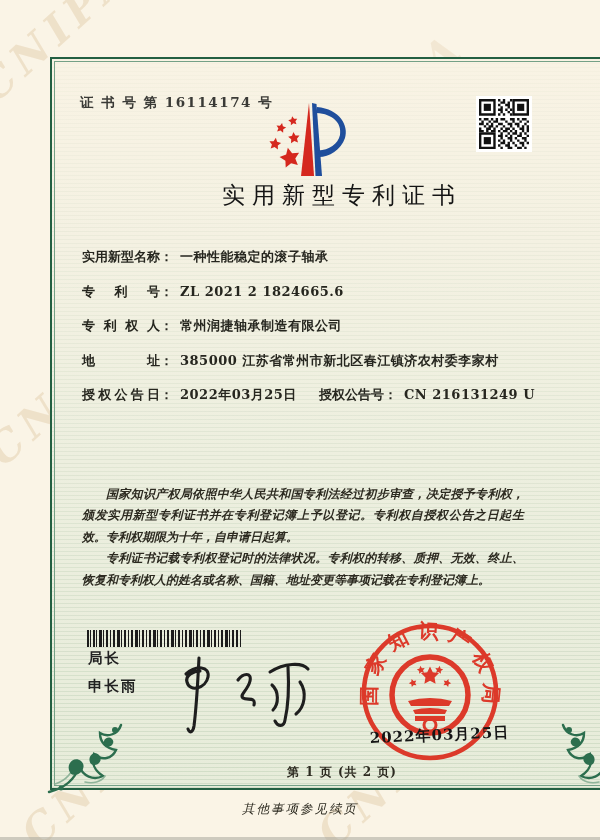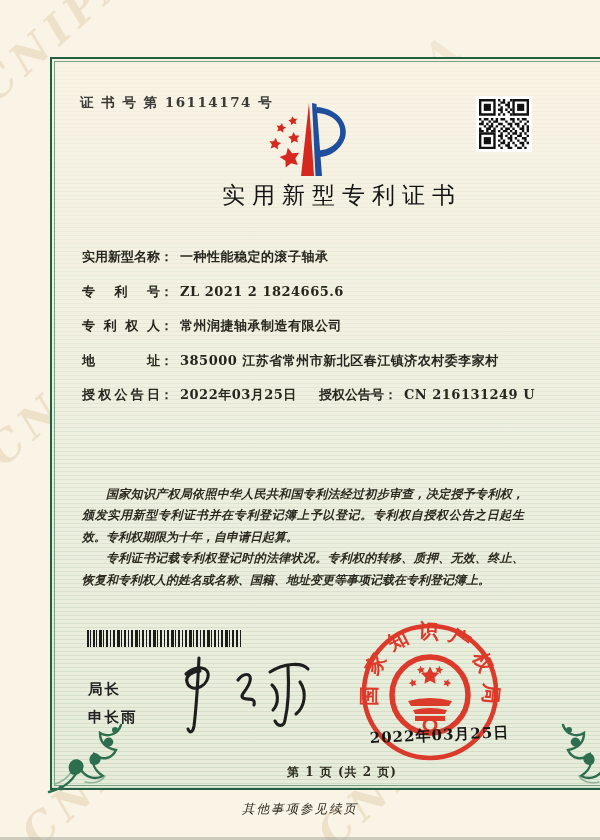--- a/index.html
+++ b/index.html
@@ -69,21 +69,21 @@
   .pair2{ position:absolute; left:237px; top:0; }
   
   .paras{
     position:absolute; left:30px; top:425px; width:442px; z-index:3;
     font-size:12px; line-height:21.4px; text-align:justify; color:#2c2a20;
     font-style:italic; font-weight:600;
   }
   .paras p{ text-indent:2em; }
   
   .barcode{ position:absolute; left:35px; top:571px; z-index:3; }
-  .director{ position:absolute; left:36px; top:616px; z-index:3;
+  .director{ position:absolute; left:36px; top:585px; z-index:3;
     font-family:"Liberation Sans","DejaVu Sans",sans-serif;
     font-size:14.5px; font-weight:600; line-height:28px; color:#222; letter-spacing:2px;}
   .signature{ position:absolute; left:90px; top:591px; width:185px; height:92px; z-index:3; }
   .seal{ position:absolute; left:303px; top:558px; width:150px; height:150px; z-index:4; opacity:.92; }
   .seal-date{
     position:absolute; left:300px; top:667px; width:175px; text-align:center; z-index:5;
     font-size:15px; font-weight:700; letter-spacing:1px; color:#161616;
     transform:rotate(-2.5deg);
   }
   .page-footer{ position:absolute; left:0; right:0; top:705px; text-align:center;

